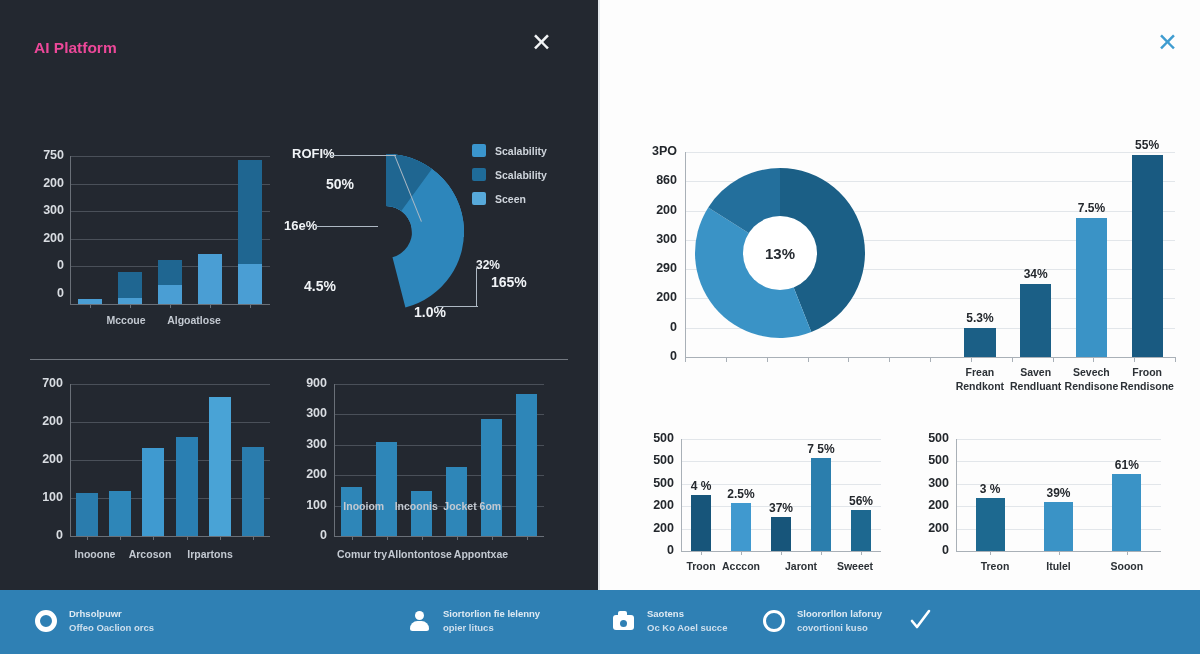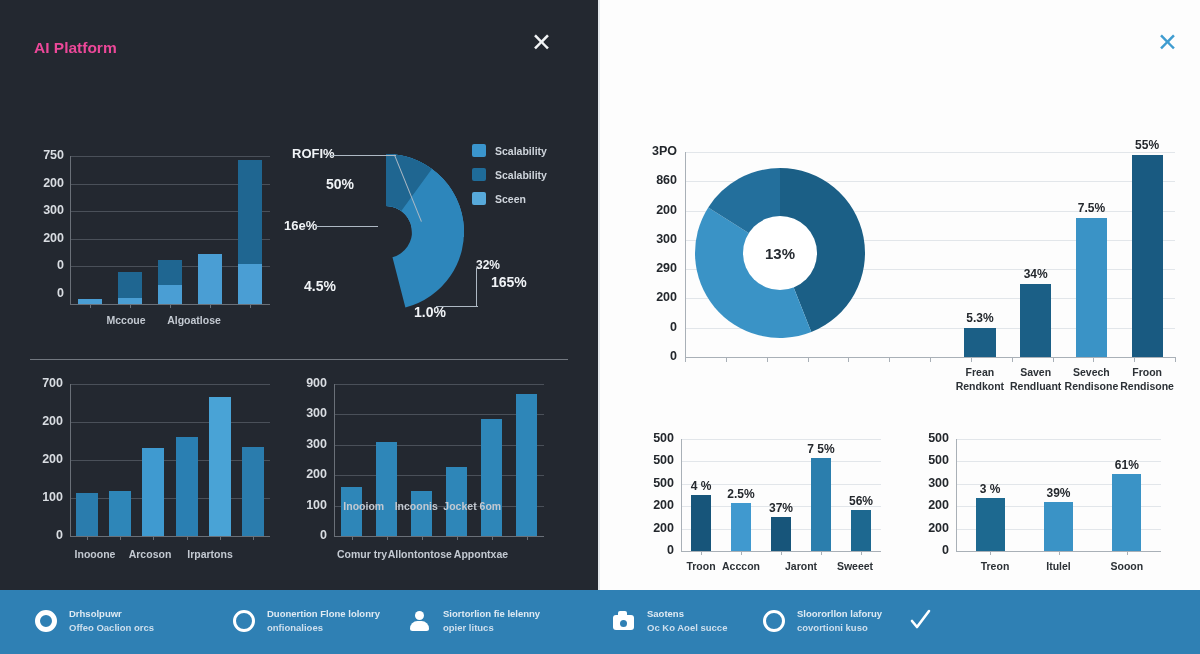--- a/index.html
+++ b/index.html
@@ -380,29 +380,20 @@
     <div class="footer-half" id="footer-right"></div>
   <div class="footer-item" style="position:absolute; left:34px; top:18px;">
         <div class="fi-icon">
           <div class="ic-ring" style="position:absolute; left:1px; top:1px;"></div>
         </div>
         <div class="fi-text">
           <div class="fi-l1">Drhsolpuwr</div>
           <div class="fi-l2">Offeo Oaclion orcs</div>
         </div>
       </div>
-      <div class="footer-item" style="position:absolute; left:232px; top:18px;">
-        <div class="fi-icon">
-          <div class="ic-ring-thin" style="position:absolute; left:1px; top:1px;"></div>
-        </div>
-        <div class="fi-text">
-          <div class="fi-l1">Duonertion Flone lolonry</div>
-          <div class="fi-l2">onfionalioes</div>
-        </div>
-      </div>
       <div class="footer-item" style="position:absolute; left:408px; top:18px;">
         <div class="fi-icon">
           <div class="ic-person-head"></div>
           <div class="ic-person-body"></div>
         </div>
         <div class="fi-text">
           <div class="fi-l1">Siortorlion fie lelenny</div>
           <div class="fi-l2">opier litucs</div>
         </div>
       </div>

